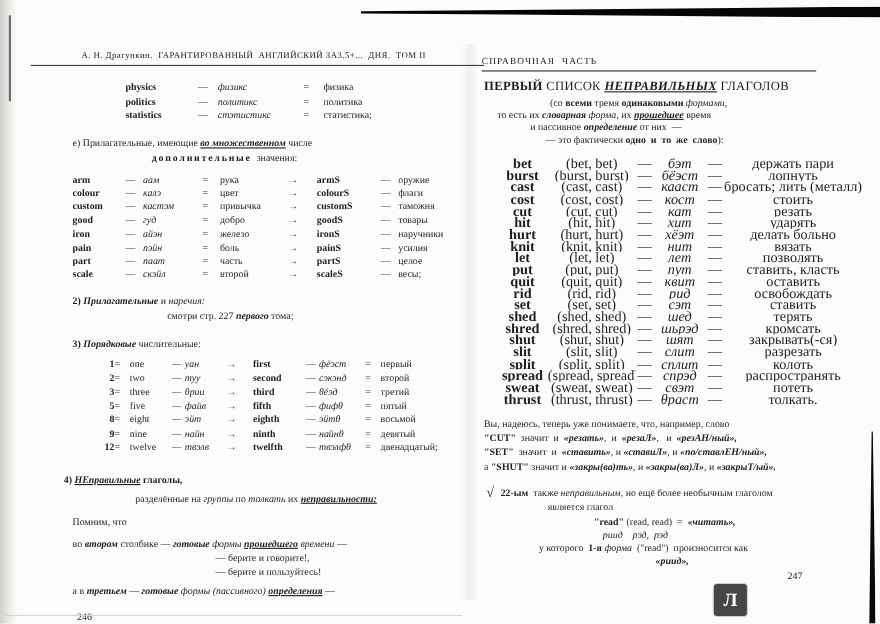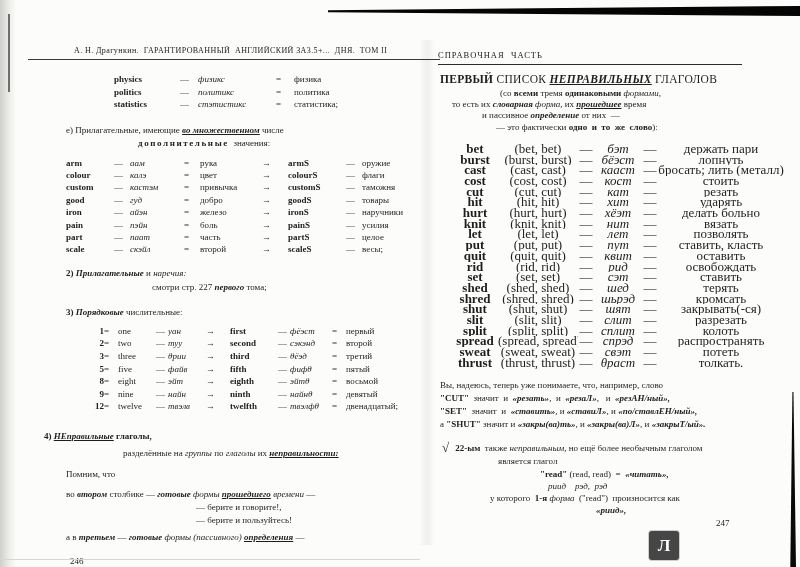--- a/index.html
+++ b/index.html
@@ -292,22 +292,22 @@
         <span class="cell-i">твэлв</span>
         <span class="cell-d">→</span>
         <span class="cell-b">twelfth</span>
         <span class="cell-d">—</span>
         <span class="cell-i">твэлфθ</span>
         <span class="cell-d">=</span>
         <span>двенадцатый;</span>
       </div>
     </div>
 
-  <div class="rich" style="margin:17px 0 0 16px"><span class="s-b">4) </span><span class="s-biu">НЕправильные</span><span class="s-b"> глаголы,</span></div>
-  <div class="rich" style="margin:5px 0 0 95px"><span>разделённые на </span><span class="s-i">группы</span><span> по </span><span class="s-i">глаголы</span><span> их </span><span class="s-biu">неправильности:</span></div>
+  <div class="rich" style="margin:17px 0 0 30px"><span class="s-b">4) </span><span class="s-biu">НЕправильные</span><span class="s-b"> глаголы,</span></div>
+  <div class="rich" style="margin:5px 0 0 95px"><span>разделённые на </span><span class="s-i">группы</span><span> по </span><span class="s-i">толкать</span><span> их </span><span class="s-biu">неправильности:</span></div>
 
   <div class="rich" style="margin:9px 0 0 38px"><span>Помним, что</span></div>
 
   <div class="rich" style="margin:8px 0 0 38px"><span>во </span><span class="s-bi">втором</span><span> столбике — </span><span class="s-bi">готовые</span><span class="s-i"> формы </span><span class="s-biu">прошедшего</span><span class="s-i"> времени</span><span> —</span></div>
   <div class="rich" style="margin:1px 0 0 168px"><span>— берите и говорите!,</span></div>
 
   <div class="rich" style="margin:1px 0 0 168px"><span>— берите и пользуйтесь!</span></div>
   <div class="rich" style="margin:5px 0 0 38px"><span>а в </span><span class="s-bi">третьем</span><span> — </span><span class="s-bi">готовые</span><span class="s-i"> формы </span><span class="s-i">(пассивного) </span><span class="s-biu">определения</span><span> —</span></div>
 
   <div class="pgnum" style="margin:13px 0 0 42px">246</div>

